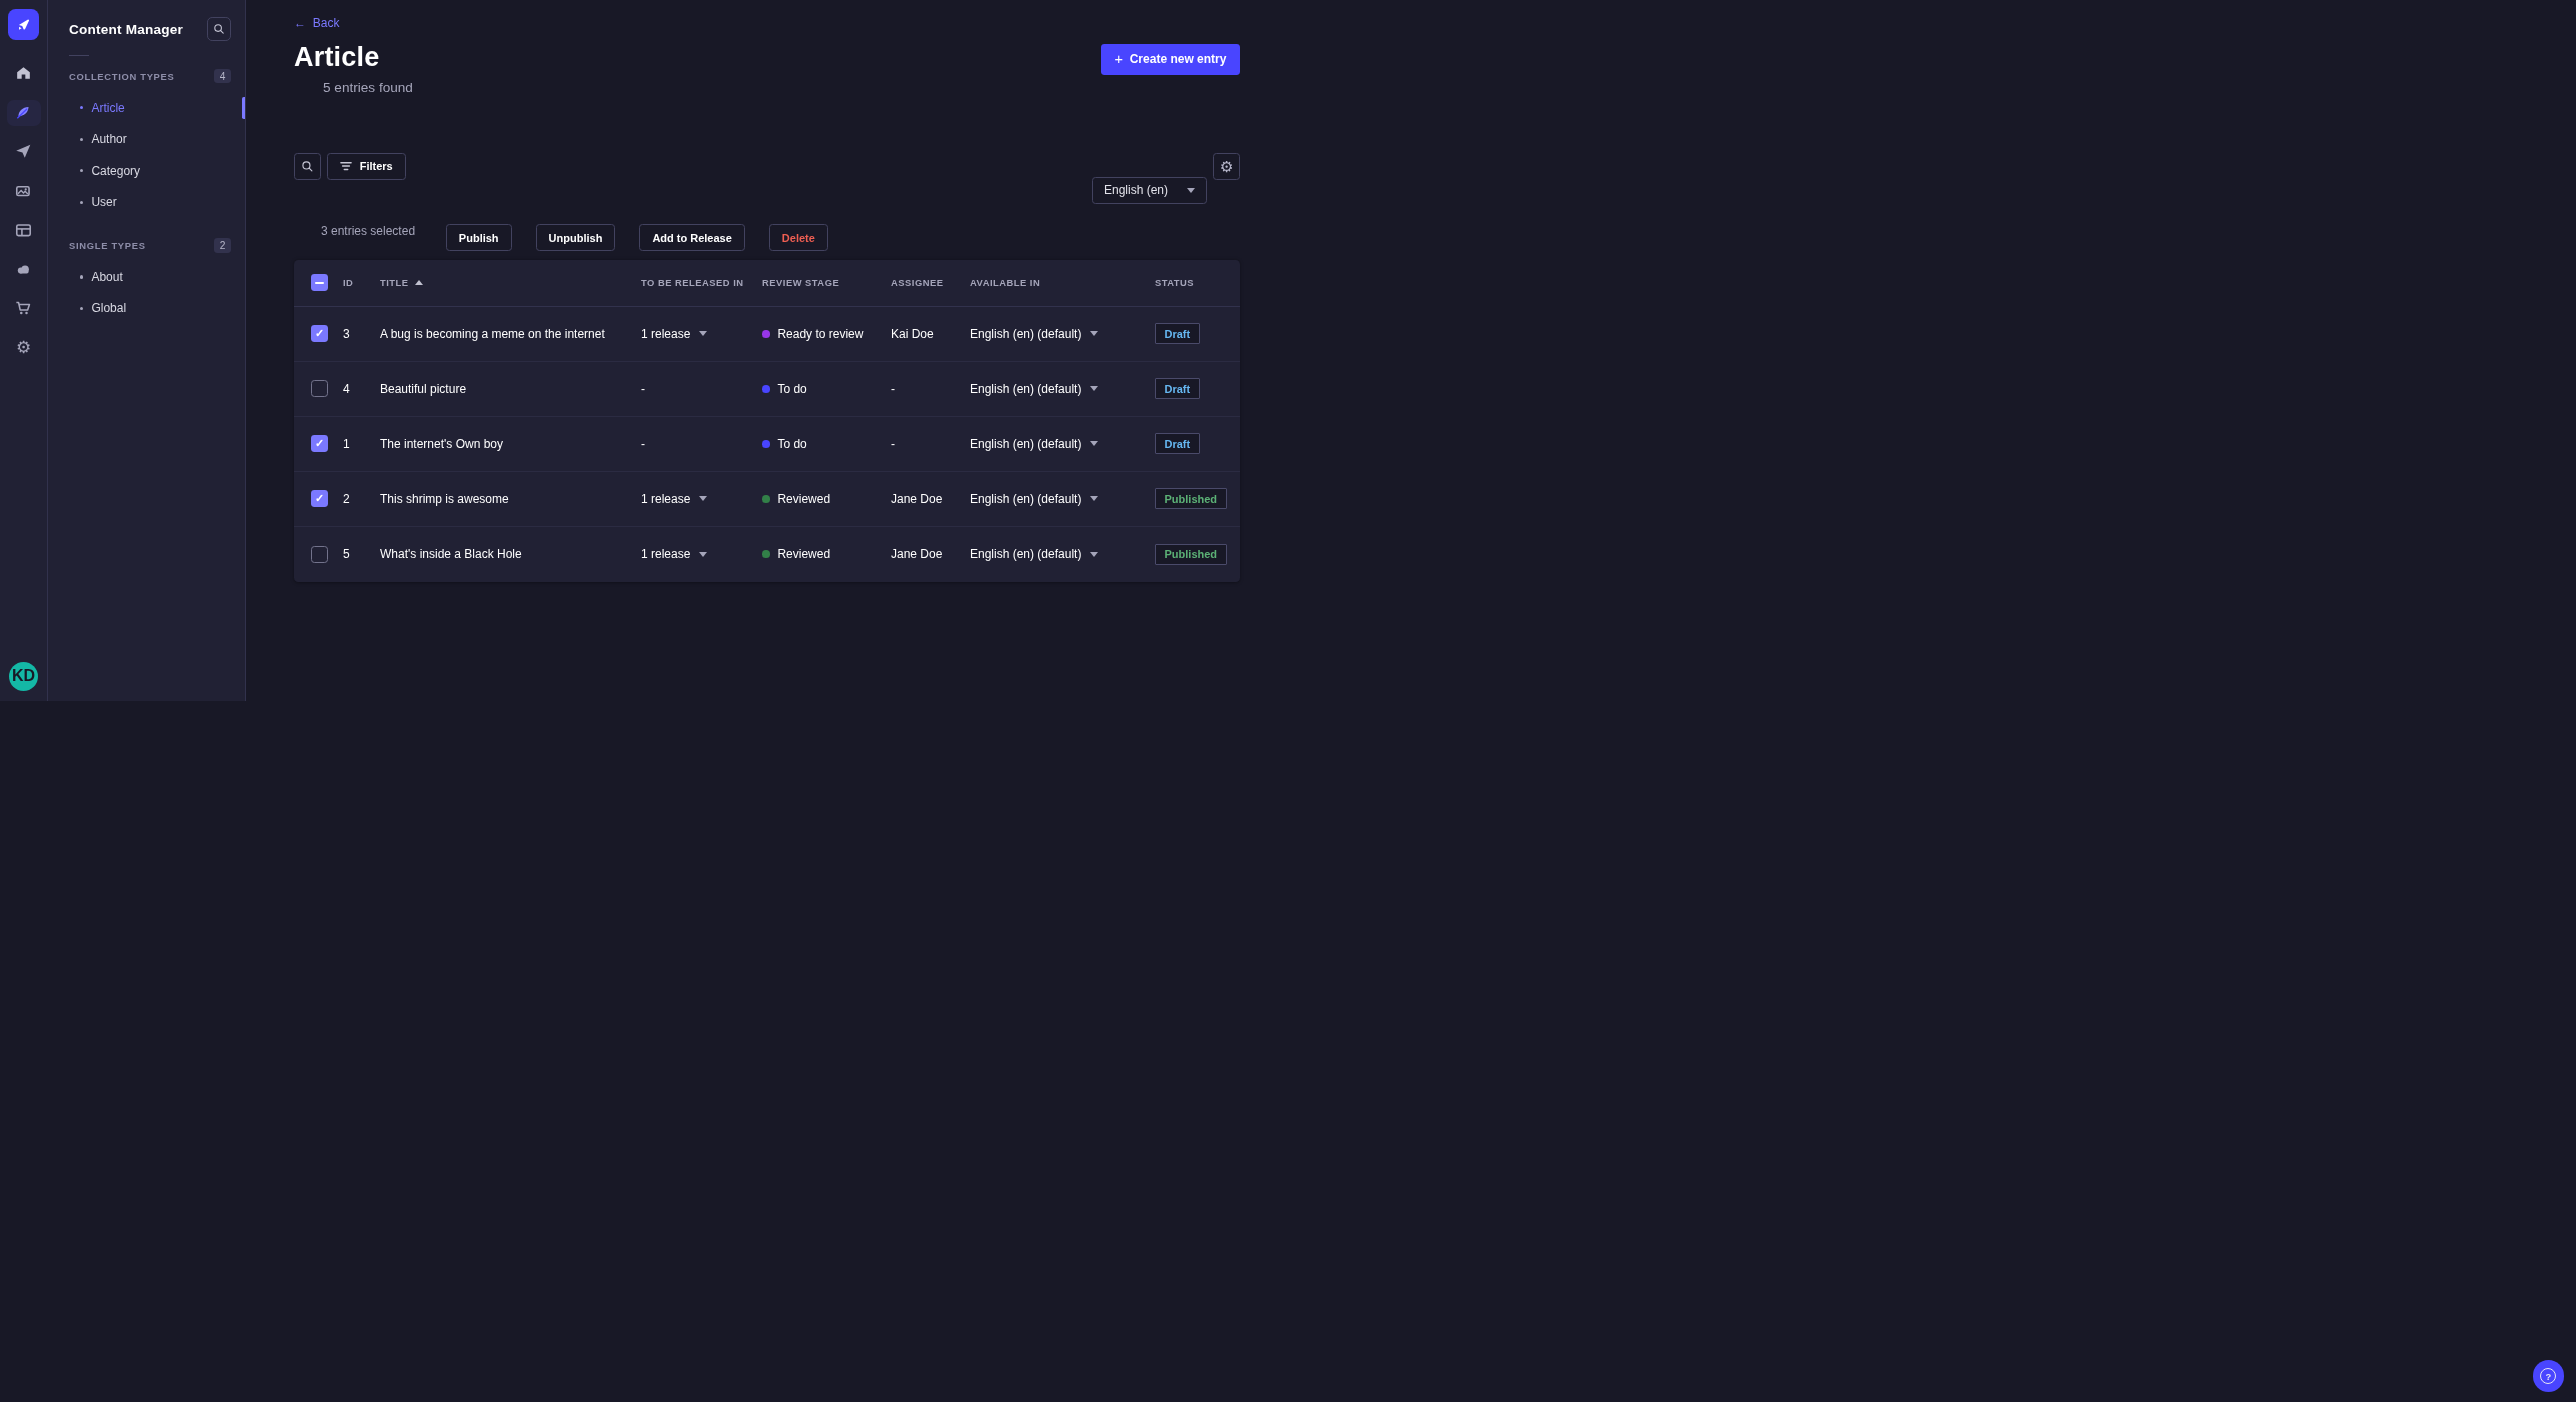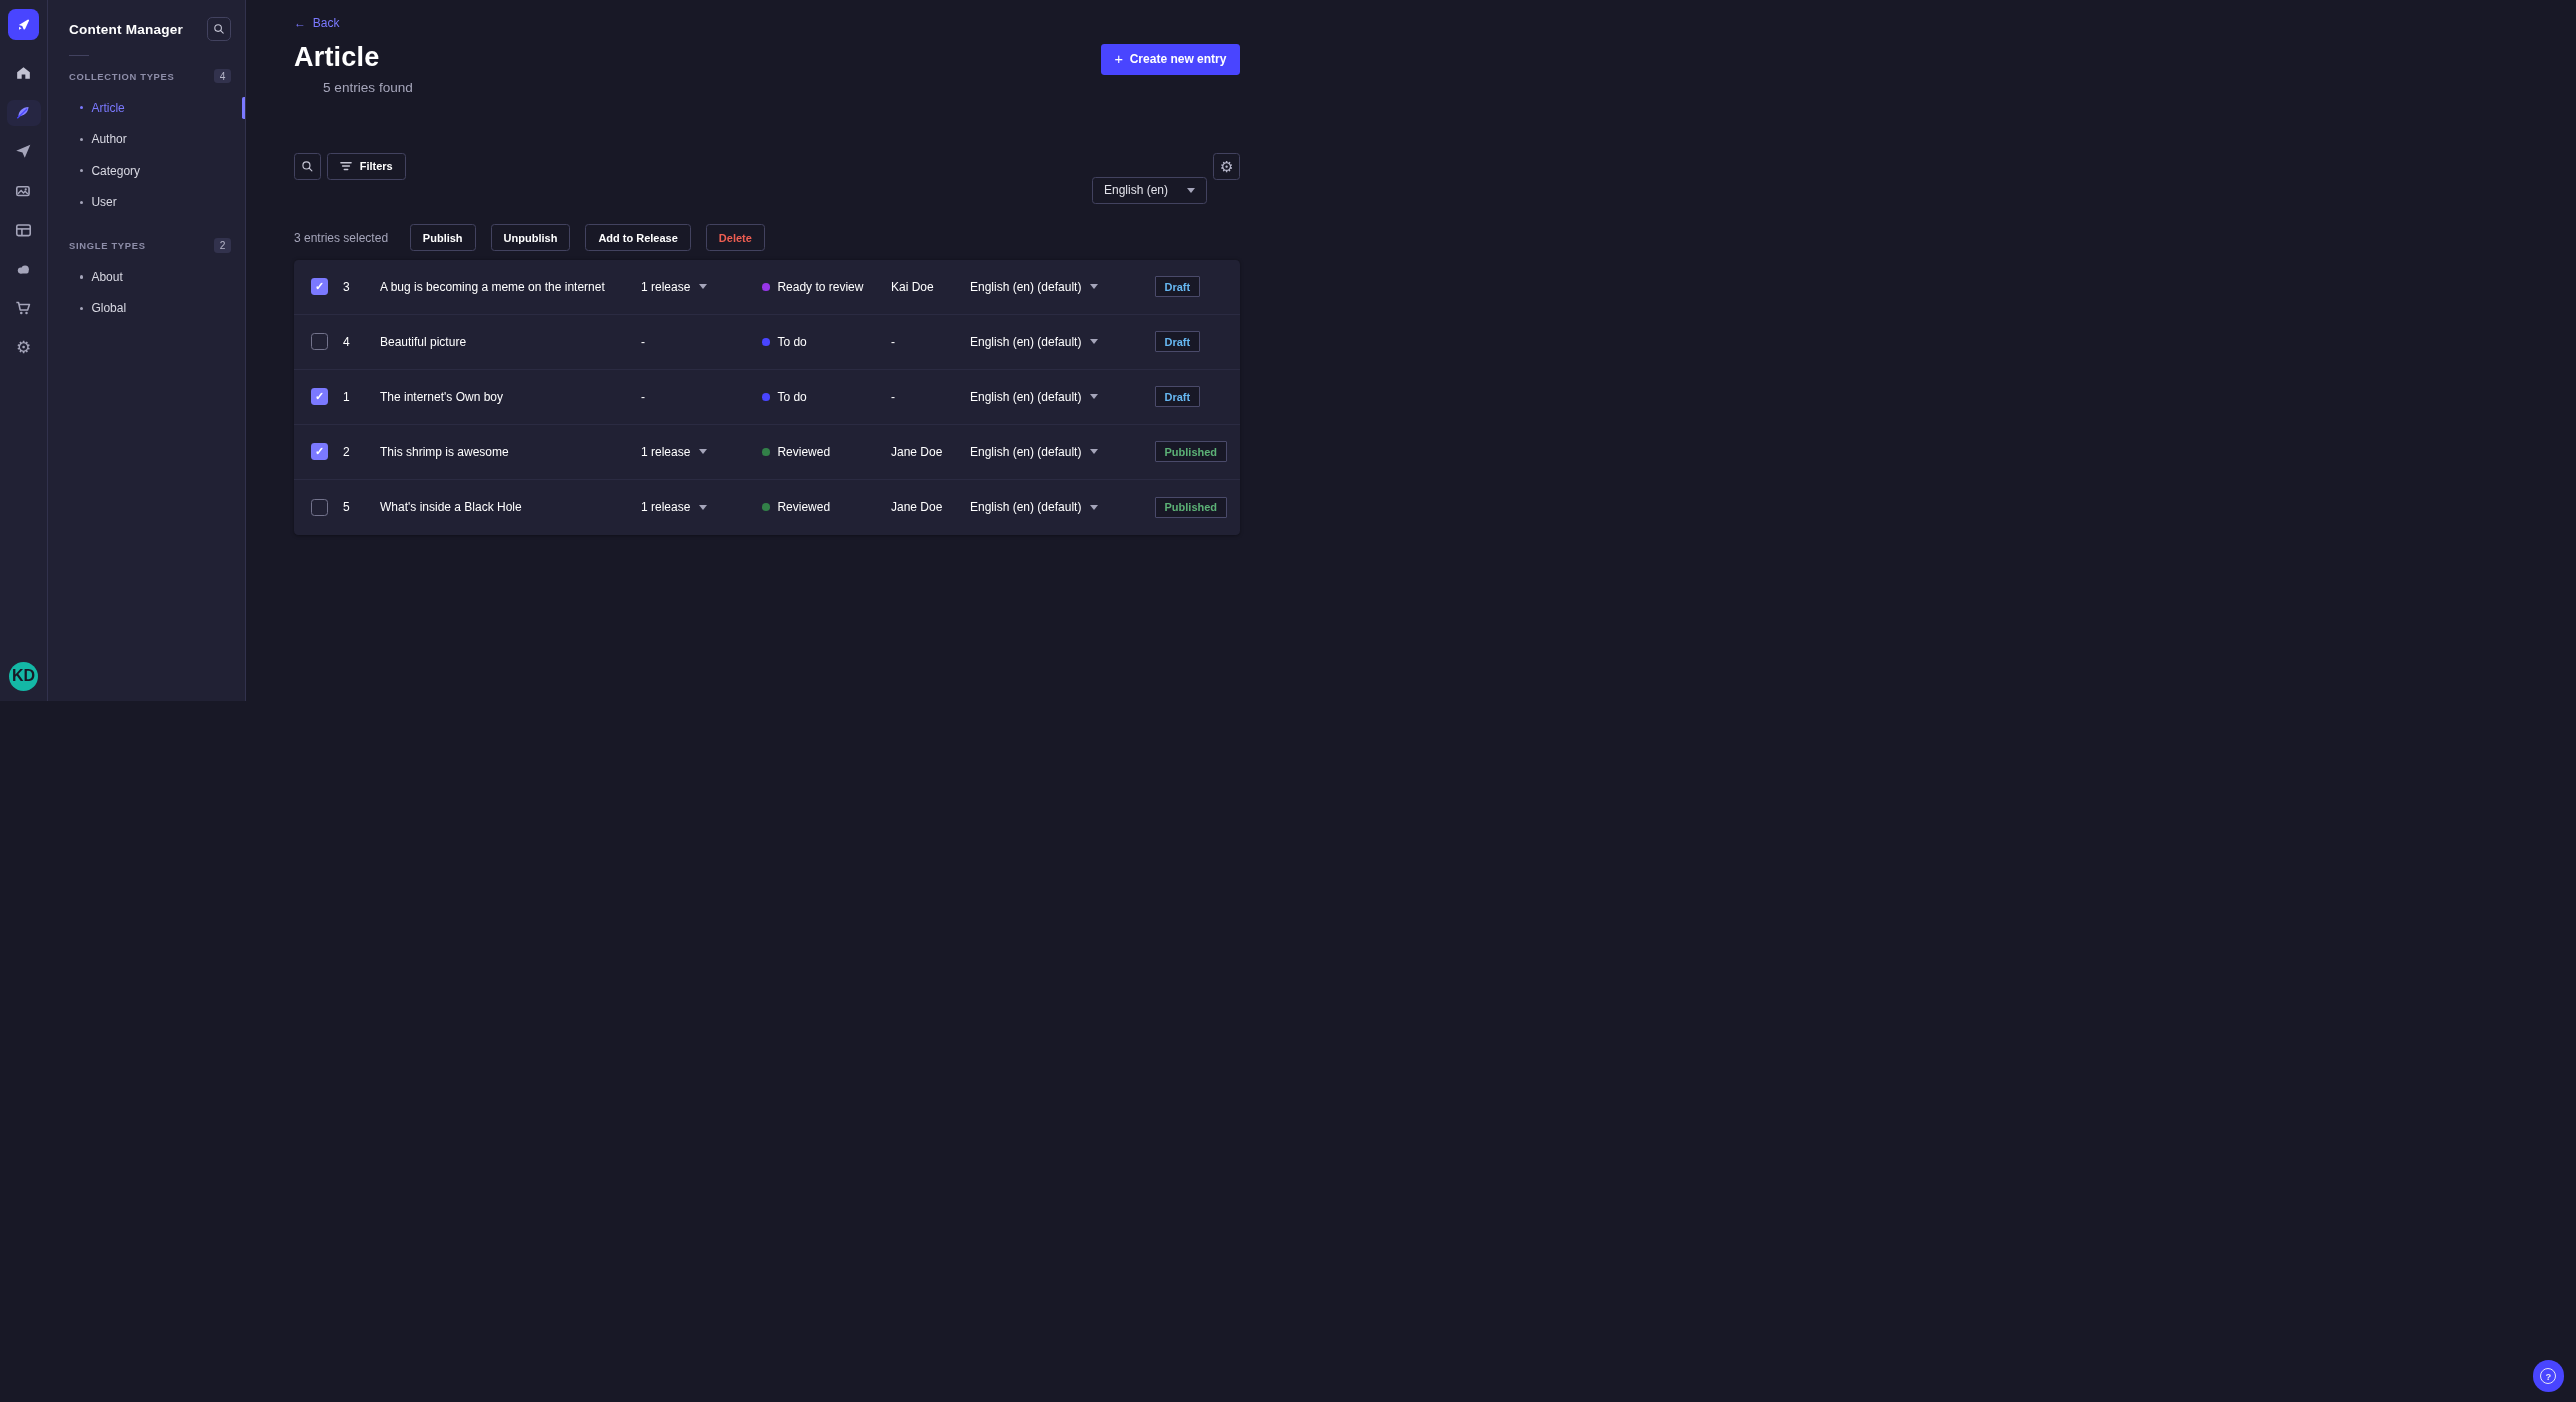--- a/index.html
+++ b/index.html
@@ -65,21 +65,21 @@
   .btn-outline { display:flex; align-items:center; gap:7.7px; height:27px; padding:0 12px;
     border:0.9px solid #42425f; background:transparent; border-radius:3.4px; color:#fff;
     font-size:11px; font-weight:bold; cursor:pointer; }
   .select-box { display:flex; align-items:center; gap:19px; height:27px; padding:0 11px;
     border:0.9px solid #42425f; border-radius:3.4px; font-size:12px; color:#e2e2ea; cursor:pointer;margin-top:48px; }
   .caret-down { width:0; height:0; border-left:4.3px solid transparent;
     border-right:4.3px solid transparent; border-top:5.1px solid #a5a5ba; }
   .sort-asc { width:0; height:0; border-left:4.3px solid transparent;
     border-right:4.3px solid transparent; border-bottom:5.1px solid #c0c0cf; margin-left:6.8px; }
 
-  .selection-row { display:flex; align-items:center; gap:15px; margin-top:20.4px; }
+  .selection-row { display:flex; gap:24px; margin-top:20.4px;margin-left:27px; }
   .selection-text { font-size:12px; color:#a5a5ba; margin-right:6.8px; }
   .btn-sm { height:27px; padding:0 12px; border:0.9px solid #42425f; background:transparent;
     border-radius:3.4px; color:#fff; font-size:11px; font-weight:bold; cursor:pointer; }
   .btn-sm.danger { color:#ee5e52; }
 
   
   .table { margin-top:8.5px; background:#212134; border-radius:4.3px;
     box-shadow:0 0.9px 3.4px rgba(0,0,0,.35); overflow:hidden; }
   .trow { display:grid; grid-template-columns:32px 37px 261px 121px 129px 79px 185px 1fr;
     padding-left:17px; align-items:center; }
@@ -274,20 +274,35 @@
 
     <div class="selection-row">
       <span class="selection-text">3 entries selected</span>
       <button class="btn-sm">Publish</button>
       <button class="btn-sm">Unpublish</button>
       <button class="btn-sm">Add to Release</button>
       <button class="btn-sm danger">Delete</button>
     </div>
 
     <div class="table">
+      <div class="trow thead">
+        <div class="th">
+            <span class="checkbox indeterminate"></span>
+          </div>
+        <div class="th">ID</div>
+        <div class="th">
+          <span>TITLE</span>
+          <span class="sort-asc"></span>
+        </div>
+        <div class="th">TO BE RELEASED IN</div>
+        <div class="th">REVIEW STAGE</div>
+        <div class="th">ASSIGNEE</div>
+        <div class="th">AVAILABLE IN</div>
+        <div class="th">STATUS</div>
+      </div>
       <div class="tbody">
           <div class="trow">
     <div class="cell">
               <span class="checkbox checked">
                 <span class="check-glyph">✓</span>
               </span>
             </div>
     <div class="cell">3</div>
     <div class="cell">A bug is becoming a meme on the internet</div>
     <div class="cell dropdown-cell">

